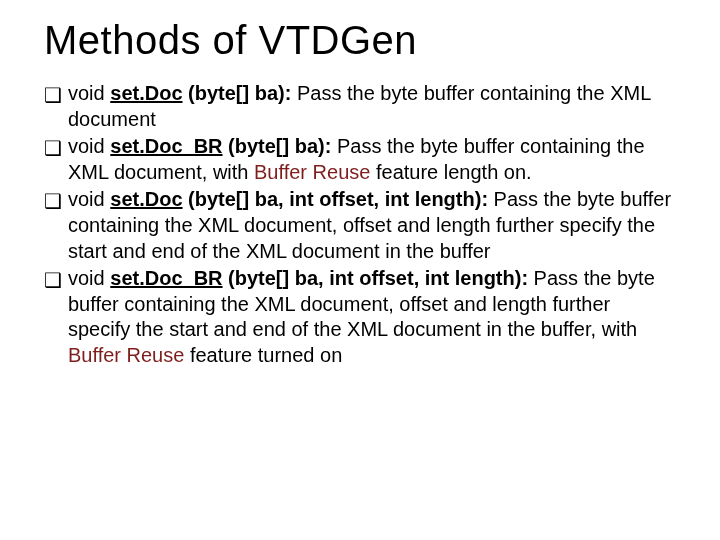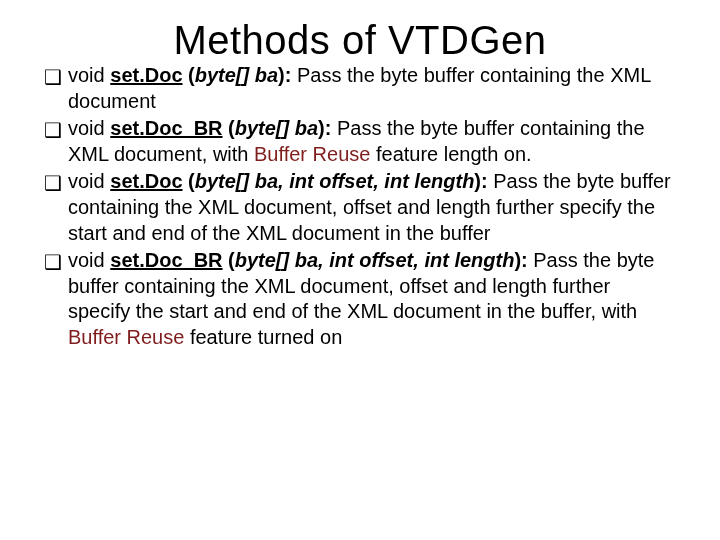--- a/index.html
+++ b/index.html
@@ -5,22 +5,22 @@
   * { box-sizing: border-box; margin: 0; padding: 0; }
   html, body { width: 720px; height: 540px; }
   body {
     font-family: Verdana, Geneva, sans-serif;
     background: #ffffff;
     color: #000000;
     padding: 18px 44px 20px 44px;
   }
   .title {
     font-size: 40px;
-    text-align: center;
     font-weight: 400;
+    margin-bottom: 18px;
     letter-spacing: 0.5px;
   }
   .items { }
   .item {
     display: flex;
     align-items: flex-start;
     font-size: 20px;
     line-height: 1.28;
     margin-bottom: 2px;
   }
@@ -28,21 +28,21 @@
     flex: 0 0 auto;
     width: 24px;
     font-size: 20px;
     line-height: 1.28;
     padding-top: 2px;
   }
   .content { flex: 1 1 auto; }
   .sig-ret { }
   .sig-name { font-weight: 700; text-decoration: underline; margin-top: 16px; }
   .sig-open { font-weight: 700; }
-  .sig-params { font-style: italic; font-weight: 700; }
+  .sig-params { font-weight: 700; }
   .sig-close { font-weight: 700; }
   .desc-pre { }
   .hl { color: #7f1d1d; }
   .desc-post { }
 </style>
 </head>
 <body>
 
 <div class="title">Methods of VTDGen</div>
 

